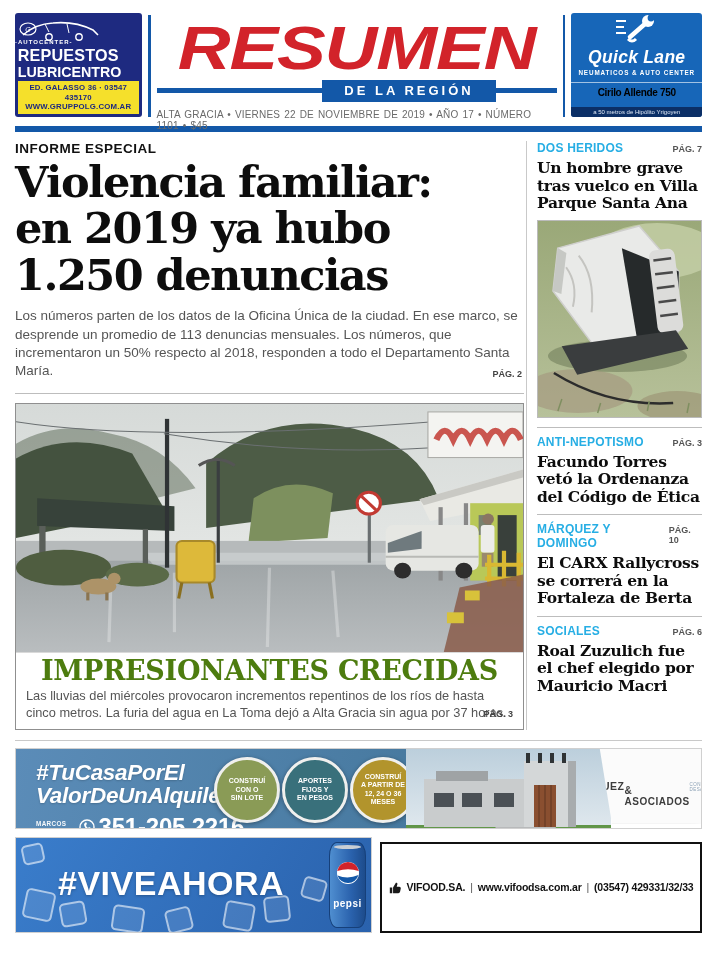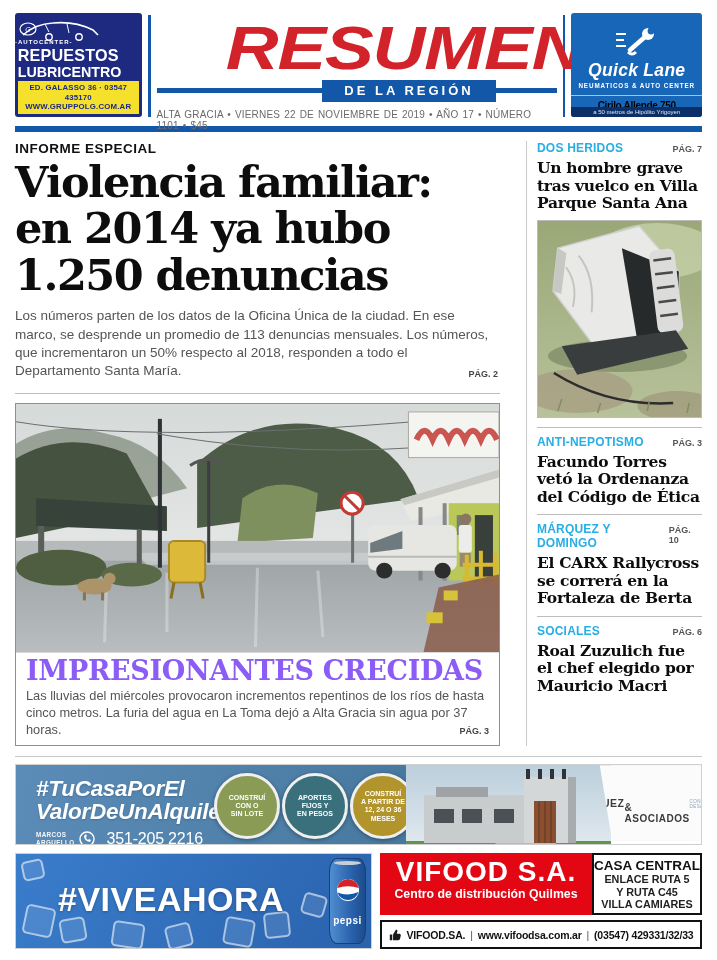--- a/index.html
+++ b/index.html
@@ -12,48 +12,48 @@
   .header { display:flex; align-items:stretch; height:104px; }
   .vsep { width:3px; background:#1358a8; margin:2px 6px 0 6px; }
 
   .ad-auto { width:127px; background:#1e2a80; border-radius:3px; display:flex; flex-direction:column; align-items:flex-start; padding-top:5px; position:relative; overflow:hidden; }
   .ad-auto .brand { color:#fff; font-size:6px; font-weight:bold; letter-spacing:1px; margin-top:-3px; }
   .ad-auto .l1 { color:#fff; font-weight:800; font-size:17px; line-height:1.02; letter-spacing:.2px; transform:scaleX(.95); margin-top:2px; }
   .ad-auto .l2 { color:#fff; font-weight:800; font-size:15px; line-height:1.02; transform:scaleX(.95); }
   .ad-auto .ystrip { position:absolute; left:3px; right:3px; bottom:3px; background:#f5e02b; text-align:center; padding:2px 0 2px 0; }
   .ad-auto .ystrip div { color:#1e2a80; font-weight:800; font-size:7.8px; line-height:1.25; letter-spacing:.2px; }
 
-  .masthead { flex:1; display:flex; flex-direction:column; align-items:flex-end; padding-top:6px; }
+  .masthead { flex:1; display:flex; flex-direction:column; align-items:center; padding-top:6px; }
   .masthead .title { color:#d2232a; font-weight:800; font-style:italic; font-size:62px; line-height:.95; letter-spacing:-1px; transform:scaleX(1.18); }
   .tagband { display:flex; align-items:center; width:400px; margin-top:2px; }
   .tagband .bar { height:5px; background:#1358a8; }
   .tagband .bl { flex:1.5; } .tagband .br { flex:.55; }
   .tagband .tag { background:#1358a8; color:#fff; font-weight:800; font-size:13px; letter-spacing:3px; padding:3px 22px 4px 22px; }
   .dateline { margin-top:7px; color:#6a6a6a; font-size:10px; letter-spacing:.2px; word-spacing:1px; }
 
-  .ad-ql { width:131px; background:#1766b8; border-radius:3px; display:flex; flex-direction:column; align-items:center; padding-top:7px; position:relative; overflow:hidden;justify-content:center; }
+  .ad-ql { width:131px; background:#1766b8; border-radius:3px; display:flex; flex-direction:column; align-items:center; padding-top:0; position:relative; overflow:hidden; }
   .ad-ql .qlname { color:#fff; font-weight:800; font-style:italic; font-size:17.5px; letter-spacing:.3px; margin-top:2px; }
   .ad-ql .qltag { color:#fff; font-size:6.3px; font-weight:bold; letter-spacing:.9px; margin-top:1px; }
   .ad-ql .qladdr { color:#000000; font-weight:800; font-size:10px; letter-spacing:-.3px; margin-top:6px; border-top:1px solid rgba(255,255,255,.6); padding-top:4px; width:100%; text-align:center; }
   .ad-ql .qlnote { position:absolute; bottom:0; left:0; right:0; background:#0b2f66; color:#dfe8f5; font-size:6px; text-align:center; padding:2px 0; }
 
   .bluebar { height:6px; background:#1358a8; margin-top:9px; }
 
   
-  .main { display:grid; grid-template-columns:1fr 176px; column-gap:26px; margin-top:9px; }
+  .main { display:grid; grid-template-columns:1fr 176px; column-gap:2px; margin-top:9px; }
   .story-lead .kicker { font-size:13.5px; font-weight:800; color:#111; letter-spacing:.5px; }
   .story-lead h1 { font-family:"DejaVu Serif", serif; font-weight:bold; color:#0d0d0d; font-size:43px; line-height:1.08; letter-spacing:-1.5px; margin-top:3px; }
   .summary { position:relative; margin-top:9px; color:#555; font-size:13.5px; line-height:1.36; padding-right:4px; }
   .summary .pref { position:absolute; right:2px; bottom:1px; font-size:9px; font-weight:800; color:#444; }
   .lead-hr { border:none; border-top:1px solid #bdbdbd; margin:12px 0 9px 0; }
 
   .photo-box { border:1px solid #8f8f8f; background:#fff; }
   .photo-box svg { display:block; width:100%; }
   .photo-band { padding:3px 10px 7px 10px; border-top:1px solid #d9d9d9; }
-  .photo-band h2 { font-family:"DejaVu Serif", serif; font-weight:bold; font-size:27px; letter-spacing:-.3px; text-align:left; color:#8b5cf6; line-height:1.1; }
+  .photo-band h2 { font-family:"DejaVu Serif", serif; font-weight:bold; font-size:27px; letter-spacing:-.3px; text-align:center; color:#4d7c0f; line-height:1.1; }
   .photo-band .cap { position:relative; margin-top:3px; color:#555; font-size:12.8px; line-height:1.3; padding-right:4px; }
   .photo-band .pref { position:absolute; right:0; bottom:1px; font-size:9px; font-weight:800; color:#444; }
 
   aside { border-left:1px solid #c9c9c9; padding-left:10px; }
   .sb-item { }
   .sb-head { display:flex; justify-content:space-between; align-items:baseline; }
   .sb-kicker { color:#27aee4; font-weight:800; font-size:12px; letter-spacing:.2px; }
   .sb-page { color:#555; font-weight:800; font-size:9px; }
   .sb-hl { font-family:"DejaVu Serif", serif; font-weight:bold; color:#0d0d0d; font-size:15.5px; line-height:1.13; letter-spacing:-.3px; margin-top:4px; }
   .sb-photo { border:1px solid #bbb; margin-top:8px; }
@@ -64,21 +64,21 @@
 
   
   .ad-realty { position:relative; height:81px; border:1px solid #d0d0d0; overflow:hidden; }
   .ad-realty .bluepan { position:absolute; left:0; top:0; bottom:0; width:392px; background:linear-gradient(100deg,#5b8cb8,#47799f); }
   .ad-realty .housewrap { position:absolute; left:390px; top:0; bottom:0; width:205px; }
   .ad-realty .wedge { position:absolute; right:0; top:0; bottom:4px; width:122px; background:#fbfbfb; clip-path:polygon(17% 0, 100% 0, 100% 100%, 27% 100%); box-shadow:-3px 0 6px rgba(0,0,0,.25); display:flex; flex-direction:row; align-items:center; justify-content:center; padding-left:20px; }
   .rt-text { position:absolute; left:20px; top:12px; color:#fff; }
   .rt-text .h1, .rt-text .h2 { font-weight:800; font-style:italic; font-size:22.5px; line-height:1.03; letter-spacing:-.3px; text-shadow:0 1px 2px rgba(0,0,0,.18); }
   .rt-row { display:flex; align-items:center; margin-top:6px; gap:4px; }
   .rt-name { font-size:6.3px; font-weight:800; letter-spacing:.4px; line-height:1.15; opacity:.95; }
-  .rt-phone { font-size:16px; font-weight:400; letter-spacing:-.2px;margin-left:8px; }
+  .rt-phone { font-size:24px; font-weight:700; letter-spacing:-.2px; }
   .badge { position:absolute; top:8px; width:66px; height:66px; border-radius:50%; border:3px solid #f0f0ee; box-shadow:0 1px 4px rgba(0,0,0,.35); color:#fff; font-weight:800; font-size:7px; line-height:1.18; display:flex; align-items:center; justify-content:center; text-align:center; }
   .b1 { left:198px; background:#8a9b56; }
   .b2 { left:266px; background:#39707b; }
   .b3 { left:334px; background:#b2942c; }
   .mq-name { color:#3c3c3c; font-weight:800; font-size:10.5px; letter-spacing:.5px; line-height:1.15; }
   .mq-name2 { color:#3c3c3c; font-weight:bold; font-size:10px; letter-spacing:.5px;margin-top:20px; }
   .mq-tag { color:#8aa0b5; font-size:4.5px; letter-spacing:.4px; margin-top:2px; }
 
   
   .ad-row2 { display:flex; gap:8px; margin-top:8px; height:96px; }
@@ -154,21 +154,21 @@
   </div>
 
   <div class="bluebar"></div>
 
   <div class="main">
 
     <div>
       <div class="story-lead">
         <div class="kicker">INFORME ESPECIAL</div>
         <h1 class="pl">Violencia familiar:
-en 2014 ya hubo
+en 2019 ya hubo
 1.250 denuncias</h1>
         <div class="summary">
           <span>Los números parten de los datos de la Oficina Única de la ciudad. En ese marco, se desprende un promedio de 113 denuncias mensuales. Los números, que incrementaron un 50% respecto al 2018, responden a todo el Departamento Santa María.</span>
           <span class="pref">PÁG. 2</span>
         </div>
       </div>
       <hr class="lead-hr">
 
       <div class="photo-box">
         <svg viewBox="0 0 480 250" height="248" preserveAspectRatio="none">
@@ -440,32 +440,20 @@
         <svg width="26" height="26" viewBox="0 0 26 26">
           <circle cx="13" cy="13" r="11" fill="#fff"></circle>
           <path d="M13,2 a11,11 0 0 1 10.8,9 Q13,7.5 2.2,11 A11,11 0 0 1 13,2 Z" fill="#d2232a"></path>
           <path d="M2.5,15.5 Q13,19.5 23.5,15 A11,11 0 0 1 2.5,15.5 Z" fill="#1358a8"></path>
         </svg>
         <div class="word">pepsi</div>
       </div>
     </div>
 
     <div class="ad-vifood">
-      <div class="vf-top">
-        <div class="vf-red">
-          <div class="nm">VIFOOD S.A.</div>
-          <div class="sub">Centro de distribución Quilmes</div>
-        </div>
-        <div class="vf-casa">
-          <div class="t">CASA CENTRAL</div>
-          <div class="l">ENLACE RUTA 5</div>
-          <div class="l">Y RUTA C45</div>
-          <div class="l">VILLA CAMIARES</div>
-        </div>
-      </div>
       <div class="vf-strip">
         <svg width="13" height="13" viewBox="0 0 16 16">
           <path d="M1,8 h3 v7 H1 Z M5,15 h6.5 c1,0 1.9,-.8 2.1,-1.8 l.9,-4 c.2,-1 -.6,-2.2 -1.8,-2.2 H9.5 l.9,-3.2 c.3,-1.1 -1.6,-2.2 -2.3,-1 L5,8 Z" fill="#1a1a1a"></path>
         </svg>
         <span>VIFOOD.SA.</span>
         <span class="sep">|</span>
         <span>www.vifoodsa.com.ar</span>
         <span class="sep">|</span>
         <span>(03547) 429331/32/33</span>
       </div>

